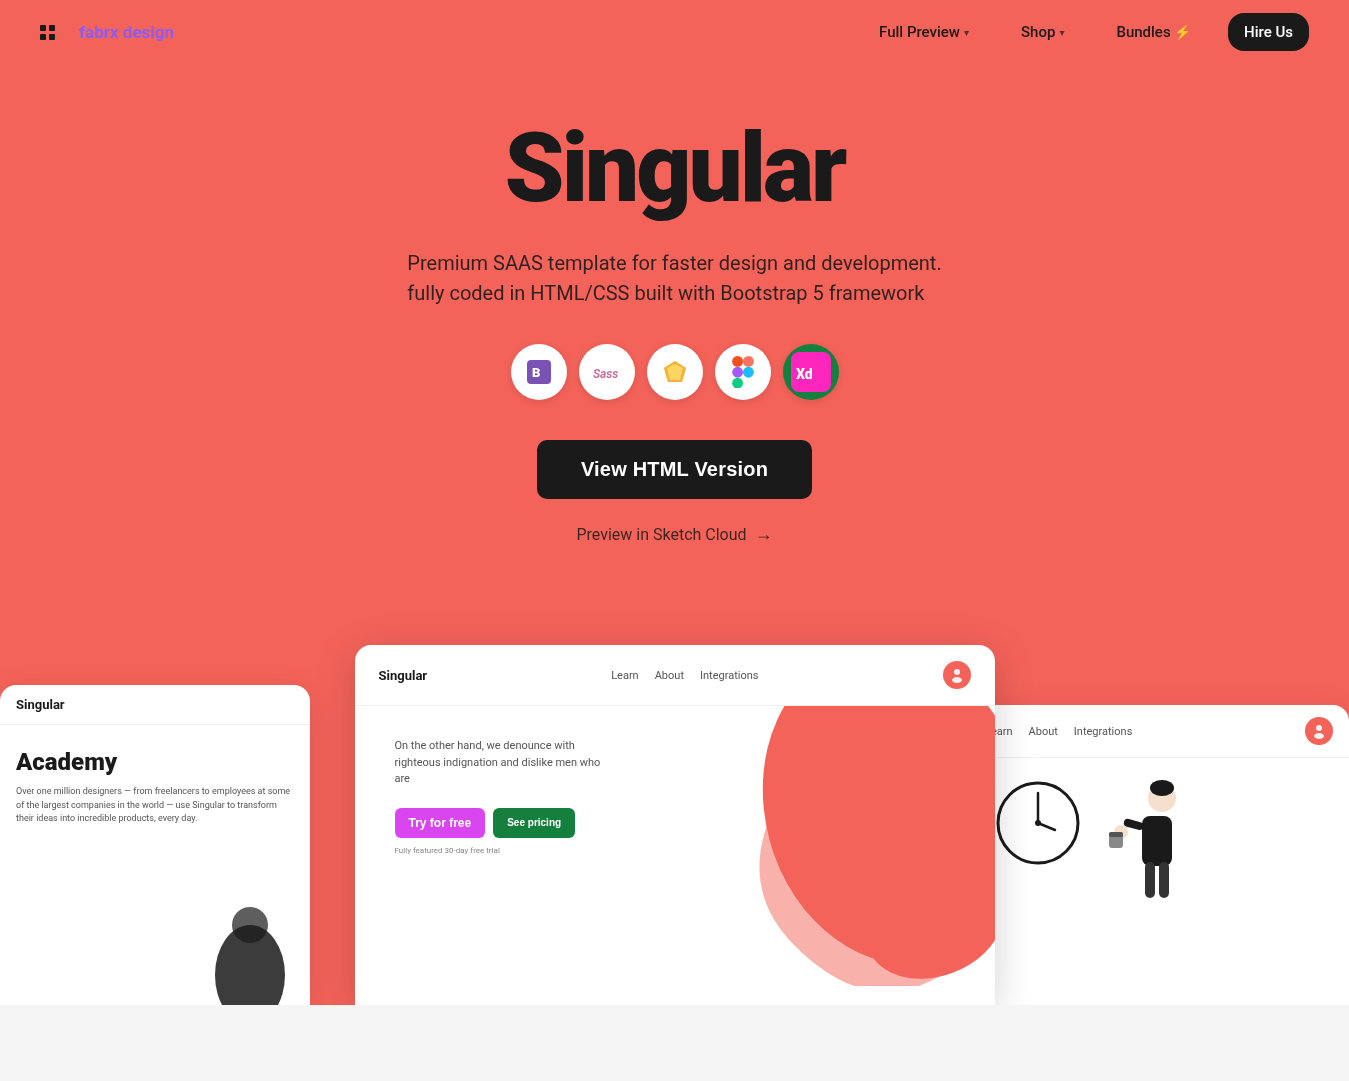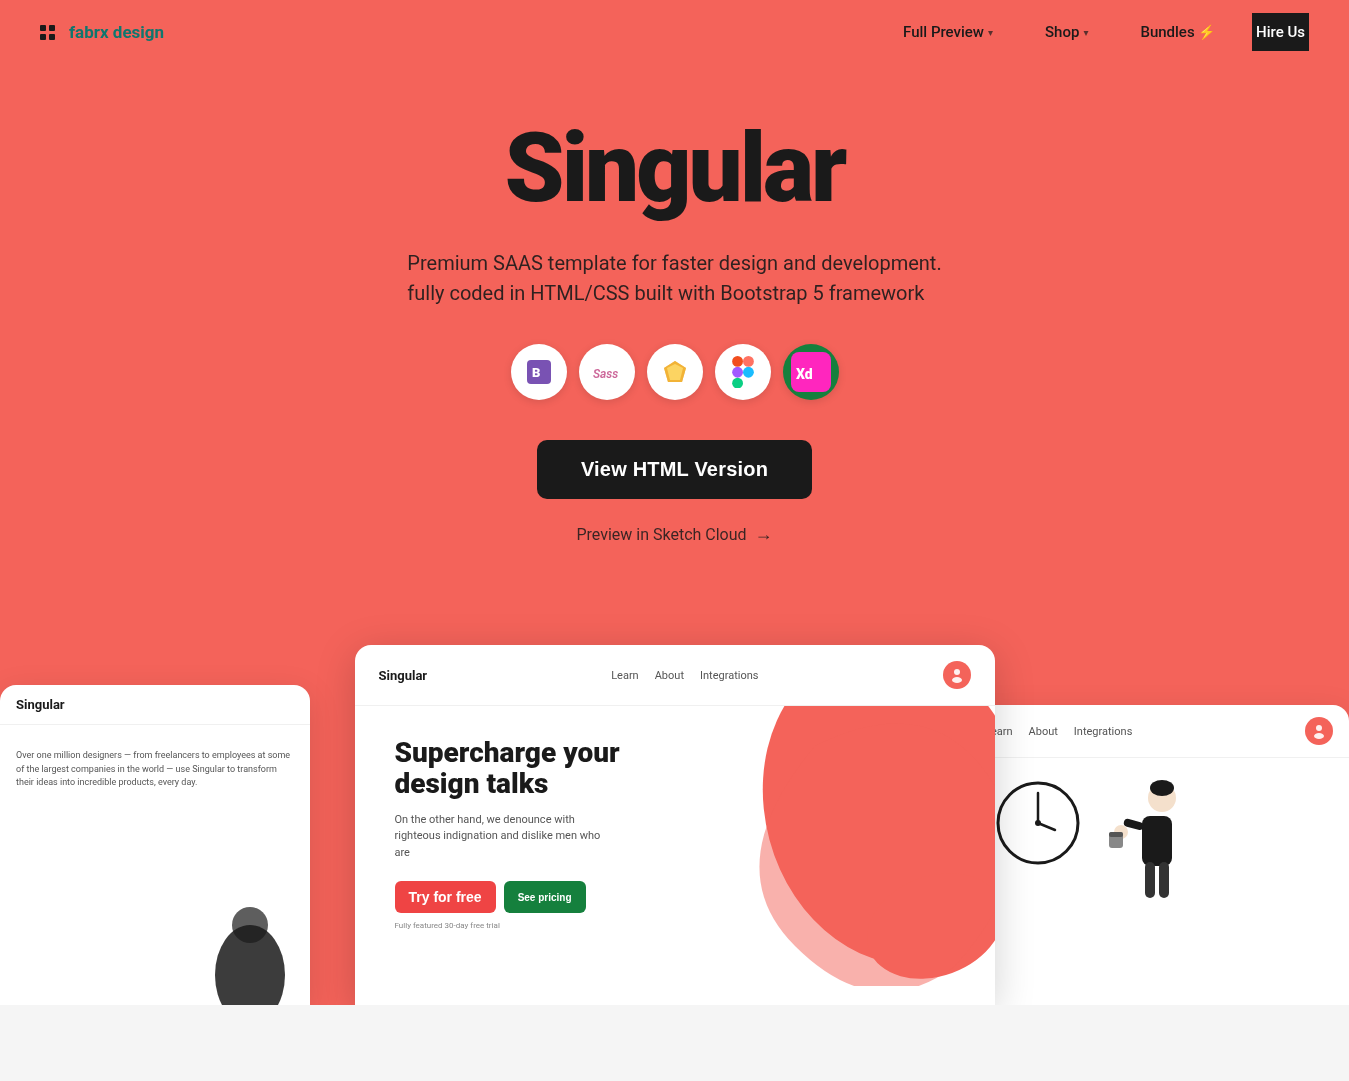--- a/index.html
+++ b/index.html
@@ -16,24 +16,24 @@
       display: flex;
       align-items: center;
       justify-content: space-between;
       padding: 0 40px;
       height: 64px;
       z-index: 10;
     }
     .nav-logo {
       display: flex;
       align-items: center;
-      gap: 14px;
+      gap: 24px;
       font-weight: 700;
       font-size: 17px;
-      color: #0f766e;
+      color: #8b5cf6;
       text-decoration: none;
       text-align: center;
     }
     .logo-grid {
       display: grid;
       grid-template-columns: 1fr 1fr;
       gap: 3px;
     }
     .logo-dot {
       width: 6px; height: 6px;
@@ -58,22 +58,22 @@
       text-decoration: none;
       transition: background 0.15s;
     }
     .nav-chevron {
       font-size: 10px;
       opacity: 0.7;
     }
     .nav-hire {
       background: #1a1a1a;
       color: #fff !important;
-      border-radius: 0;
-      padding: 10px 4px !important;
+      border-radius: 16px;
+      padding: 10px 16px !important;
     }
     .bundles-icon { font-size: 14px; }
 
     
     .hero {
       background: #f4635a;
       min-height: 620px;
       display: flex;
       flex-direction: column;
       align-items: center;
@@ -233,26 +233,26 @@
       line-height: 1.5;
       margin-bottom: 20px;
       max-width: 220px;
     }
     .mockup-btns {
       display: flex;
       gap: 8px;
       margin-bottom: 8px;
     }
     .mockup-btn-try {
-      background: #ef4444;
+      background: #d946ef;
       color: #fff;
       border: none;
       border-radius: 6px;
       padding: 8px 14px;
-      font-size: 14px;
+      font-size: 12px;
       font-weight: 600;
       cursor: pointer;
     }
     .mockup-btn-pricing {
       background: #15803d;
       color: #fff;
       border: none;
       border-radius: 6px;
       padding: 8px 14px;
       font-size: 10px;
@@ -411,20 +411,21 @@
   </a>
 
   <div class="preview-section">
     <div class="mockup-container">
 
       <div class="mockup-side-left">
         <div class="mockup-nav">
           <span class="mockup-logo-text">Singular</span>
         </div>
         <div class="mockup-side-content">
+          <h2 class="mockup-side-title">Academy</h2>
           <p class="mockup-side-desc">Over one million designers — from freelancers to employees at some of the largest companies in the world — use Singular to transform their ideas into incredible products, every day.</p>
         </div>
 
         <div style="position:absolute; bottom:0; right:20px; width:80px; height:120px; z-index:1; pointer-events:none;">
           <svg viewBox="0 0 80 120" fill="none">
             <ellipse cx="40" cy="90" rx="35" ry="50" fill="#1a1a1a" opacity="0.85"></ellipse>
             <circle cx="40" cy="40" r="18" fill="#1a1a1a" opacity="0.7"></circle>
           </svg>
         </div>
       </div>
@@ -439,24 +440,20 @@
           </div>
           <div class="mockup-avatar">
             <svg width="16" height="16" viewBox="0 0 16 16">
                 <circle cx="8" cy="5" r="3" fill="white" opacity="0.9"></circle>
                 <ellipse cx="8" cy="13" rx="5" ry="3" fill="white" opacity="0.9"></ellipse>
               </svg>
           </div>
         </div>
         <div class="mockup-hero-area">
           <div class="mockup-hero-content">
-            <div class="mockup-hero-title">
-              <span>Supercharge your</span><br>
-              <span>design talks</span>
-            </div>
             <p class="mockup-hero-desc">On the other hand, we denounce with righteous indignation and dislike men who are</p>
             <div class="mockup-btns">
               <button class="mockup-btn-try">Try for free</button>
               <button class="mockup-btn-pricing">See pricing</button>
             </div>
             <div class="mockup-free-trial">Fully featured 30-day free trial</div>
           </div>
 
           <div class="mockup-hero-blob">
             <svg viewBox="0 0 260 280" width="260" height="280" fill="none">

